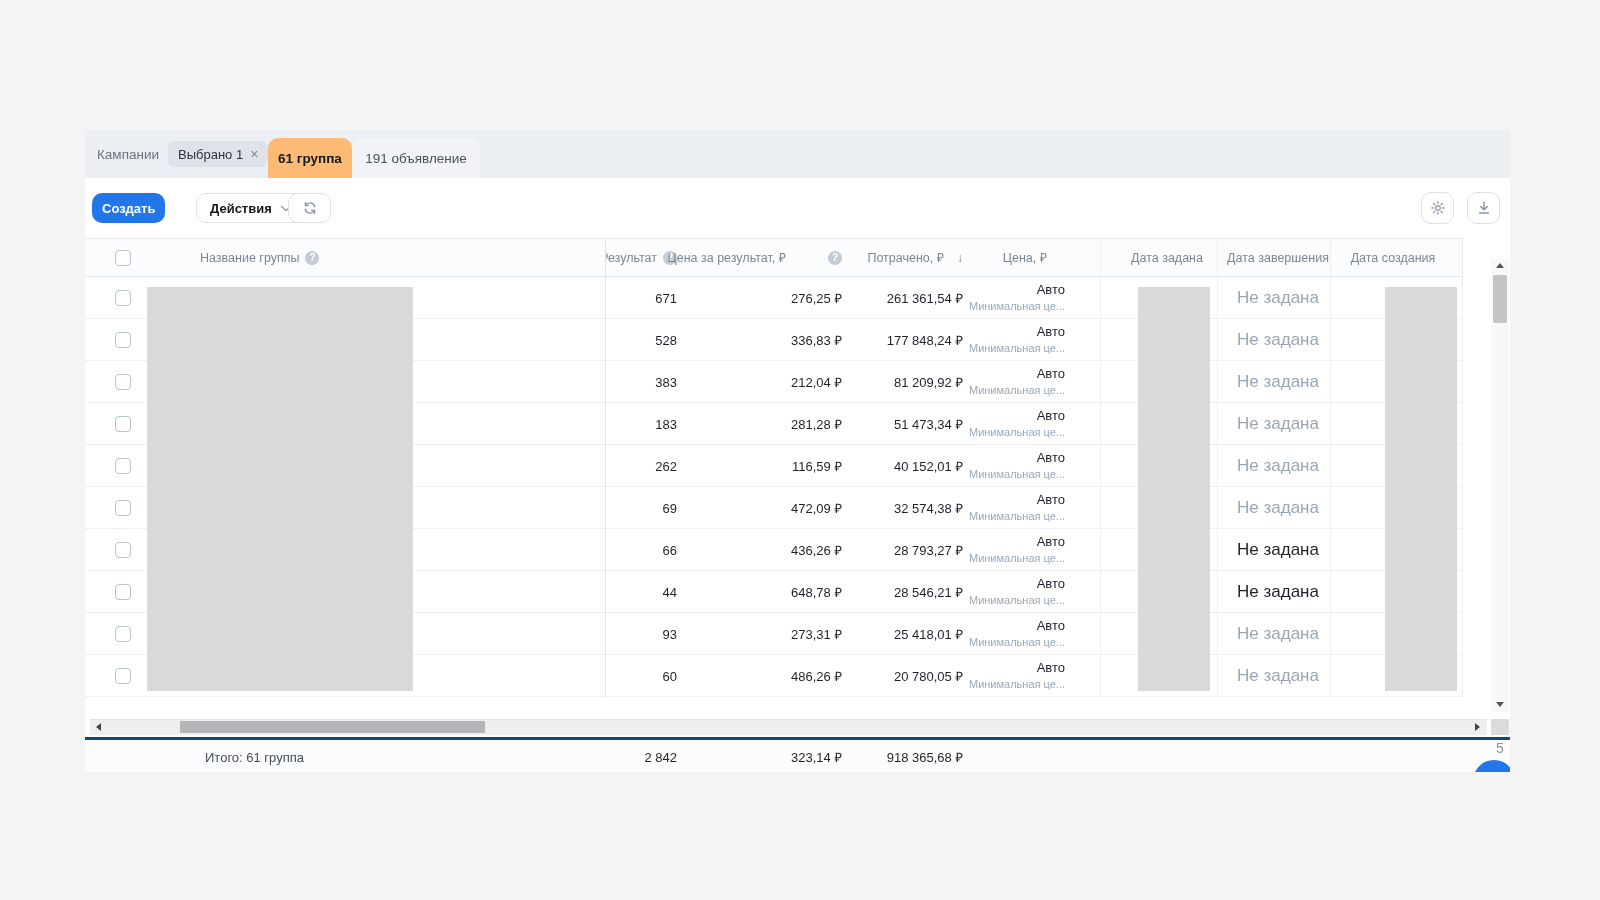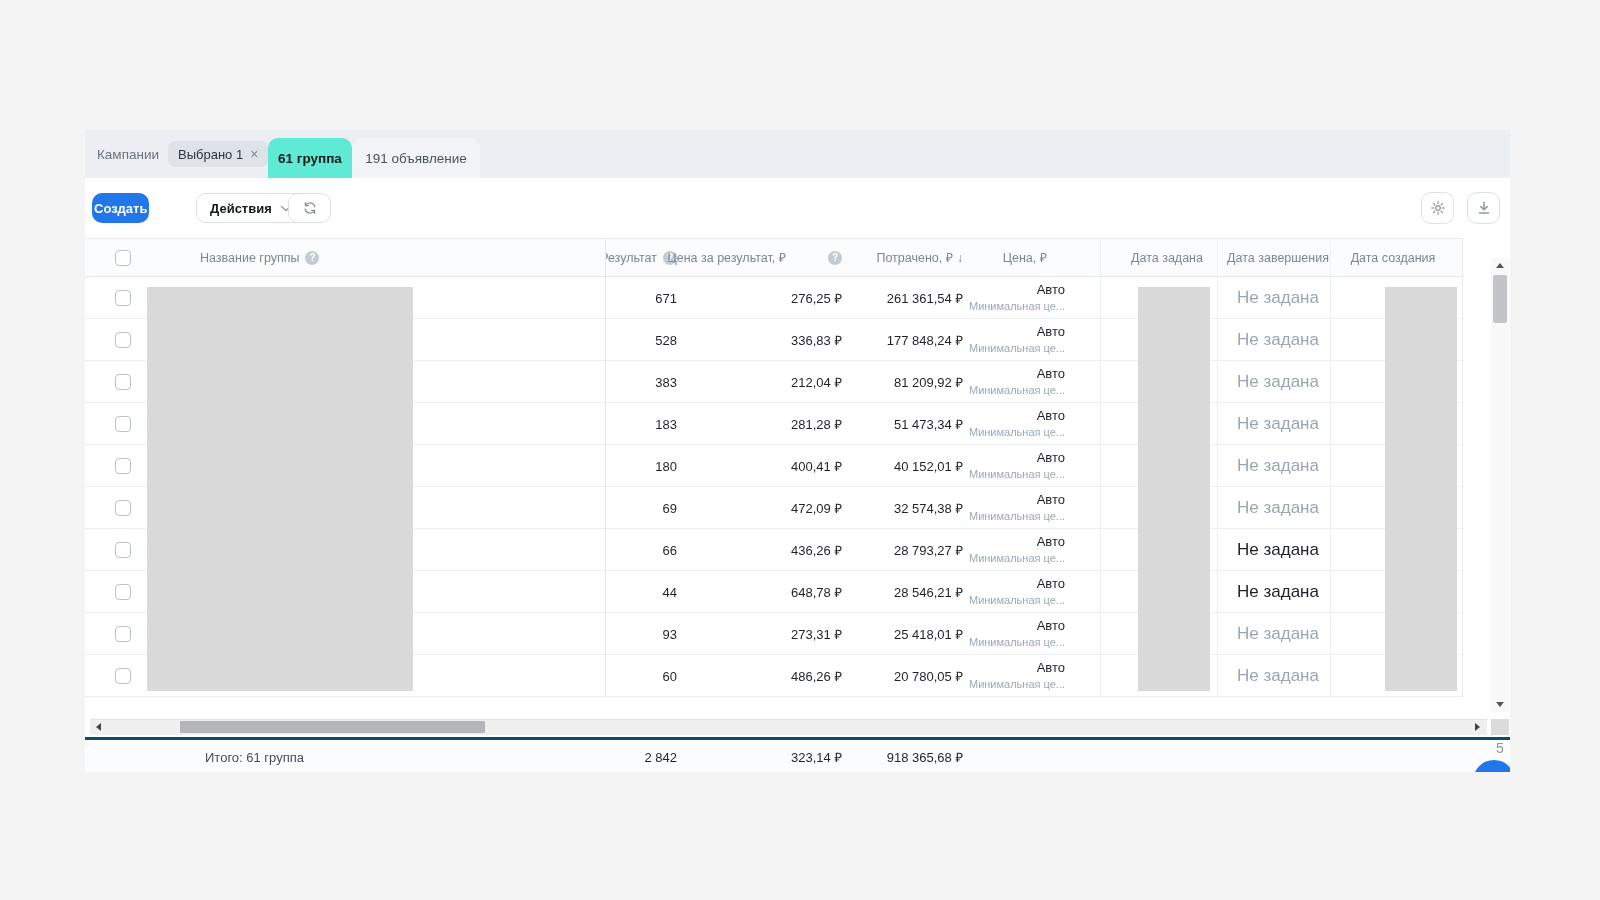--- a/index.html
+++ b/index.html
@@ -6,42 +6,42 @@
   body{width:1600px;height:900px;background:#f4f4f5;font-family:"Liberation Sans",sans-serif;position:relative;overflow:hidden;}
   .card{position:absolute;left:85px;top:130px;width:1425px;height:642px;background:#fff;overflow:hidden;}
 
   
   .tabbar{position:absolute;top:0;left:0;right:0;height:48px;background:#ebeef2;}
   .tab-campaigns{position:absolute;left:8px;top:0;height:48px;display:flex;align-items:center;gap:9px;padding:0 4px;}
   .tab-campaigns .lbl{font-size:13.5px;color:#6b7480;}
   .chip{display:flex;align-items:center;background:#dee3e9;border-radius:7px;height:26px;padding:0 10px;font-size:13px;color:#2f343b;gap:7px;}
   .chip .x{color:#7e8894;font-size:14px;line-height:1;}
   .tab{position:absolute;top:8px;height:40px;border-radius:10px 10px 0 0;display:flex;align-items:center;justify-content:center;font-size:13.5px;}
-  .tab-active{left:183px;width:84px;background:#5eead4;font-weight:bold;color:#15181c;}
+  .tab-active{left:183px;width:84px;background:#fdba74;font-weight:bold;color:#15181c;}
   .tab-ads{left:267px;width:128px;background:#f1f3f6;color:#49525d;}
 
   
   .toolbar{position:absolute;top:48px;left:0;right:0;height:58px;background:#fff;}
   .btn{box-sizing:border-box;display:flex;align-items:center;justify-content:center;border-radius:10px;font-size:13px;}
-  .btn-create{position:absolute;left:7px;top:15px;height:30px;padding:0 2px;background:#2176ea;color:#fff;font-weight:bold;}
+  .btn-create{position:absolute;left:7px;top:15px;height:30px;padding:0 10px;background:#2176ea;color:#fff;font-weight:bold;}
   .btn-actions{position:absolute;left:95px;top:15px;height:30px;padding:0 13px;border:1px solid #dde1e7;background:#fff;color:#15181c;font-weight:bold;gap:8px;margin-left:16px;}
   .btn-refresh{position:absolute;left:203px;top:15px;width:43px;height:30px;border:1px solid #dde1e7;background:#fff;}
   .btn-ico{position:absolute;top:14px;width:33px;height:32px;border:1px solid #dde1e7;background:#fff;}
   .btn-settings{left:1336px;}
   .btn-download{left:1382px;}
 
   
   .thead{position:absolute;top:108px;left:0;width:1377px;height:39px;background:#fbfcfd;border-top:1px solid #e9ecef;border-bottom:1px solid #e4e8ec;box-sizing:border-box;}
   .th{position:absolute;top:0;height:37px;display:flex;align-items:center;font-size:12.5px;color:#7a8694;white-space:nowrap;}
   .th-name{left:115px;}
   .thead-scroll{position:absolute;left:520px;top:0;width:857px;height:37px;overflow:hidden;}
   .th.r{justify-content:flex-end;}
   .th-result{right:785px;width:110px;}
   .th-cpr{right:620px;width:190px;gap:36px;}
-  .th-spent{right:499px;width:160px;}
+  .th-spent{right:499px;width:160px;gap:9px;}
   .th-price{right:415px;width:100px;}
   .th-dstart{left:502px;width:120px;justify-content:center;}
   .th-dend{left:613px;width:120px;justify-content:center;}
   .th-dcreated{left:728px;width:120px;justify-content:center;}
   .help{display:inline-block;width:14px;height:14px;border-radius:50%;background:#c3cbd4;color:#fff;font-size:10px;font-weight:bold;line-height:14px;text-align:center;margin-left:6px;flex:none;}
   .sort{margin-left:4px;color:#7a8694;font-size:12px;}
 
   
   .tbody{position:absolute;top:147px;left:0;width:1377px;height:420px;}
   .trow{position:absolute;left:0;width:1377px;height:42px;border-bottom:1px solid #edeff2;box-sizing:border-box;}
@@ -218,22 +218,22 @@
         <div class="cell cpr">281,28 ₽</div>
         <div class="cell spent">51 473,34 ₽</div>
         <div class="cell price">
           <span>Авто</span>
           <span class="price-sub">Минимальная це...</span>
         </div>
         <div class="cell dateend">Не задана</div>
       </div>
       <div class="trow" style="top: 168px;">
         <span class="cb"></span>
-        <div class="cell result">180</div>
-        <div class="cell cpr">400,41 ₽</div>
+        <div class="cell result">262</div>
+        <div class="cell cpr">116,59 ₽</div>
         <div class="cell spent">40 152,01 ₽</div>
         <div class="cell price">
           <span>Авто</span>
           <span class="price-sub">Минимальная це...</span>
         </div>
         <div class="cell dateend">Не задана</div>
       </div>
       <div class="trow" style="top: 210px;">
         <span class="cb"></span>
         <div class="cell result">69</div>

